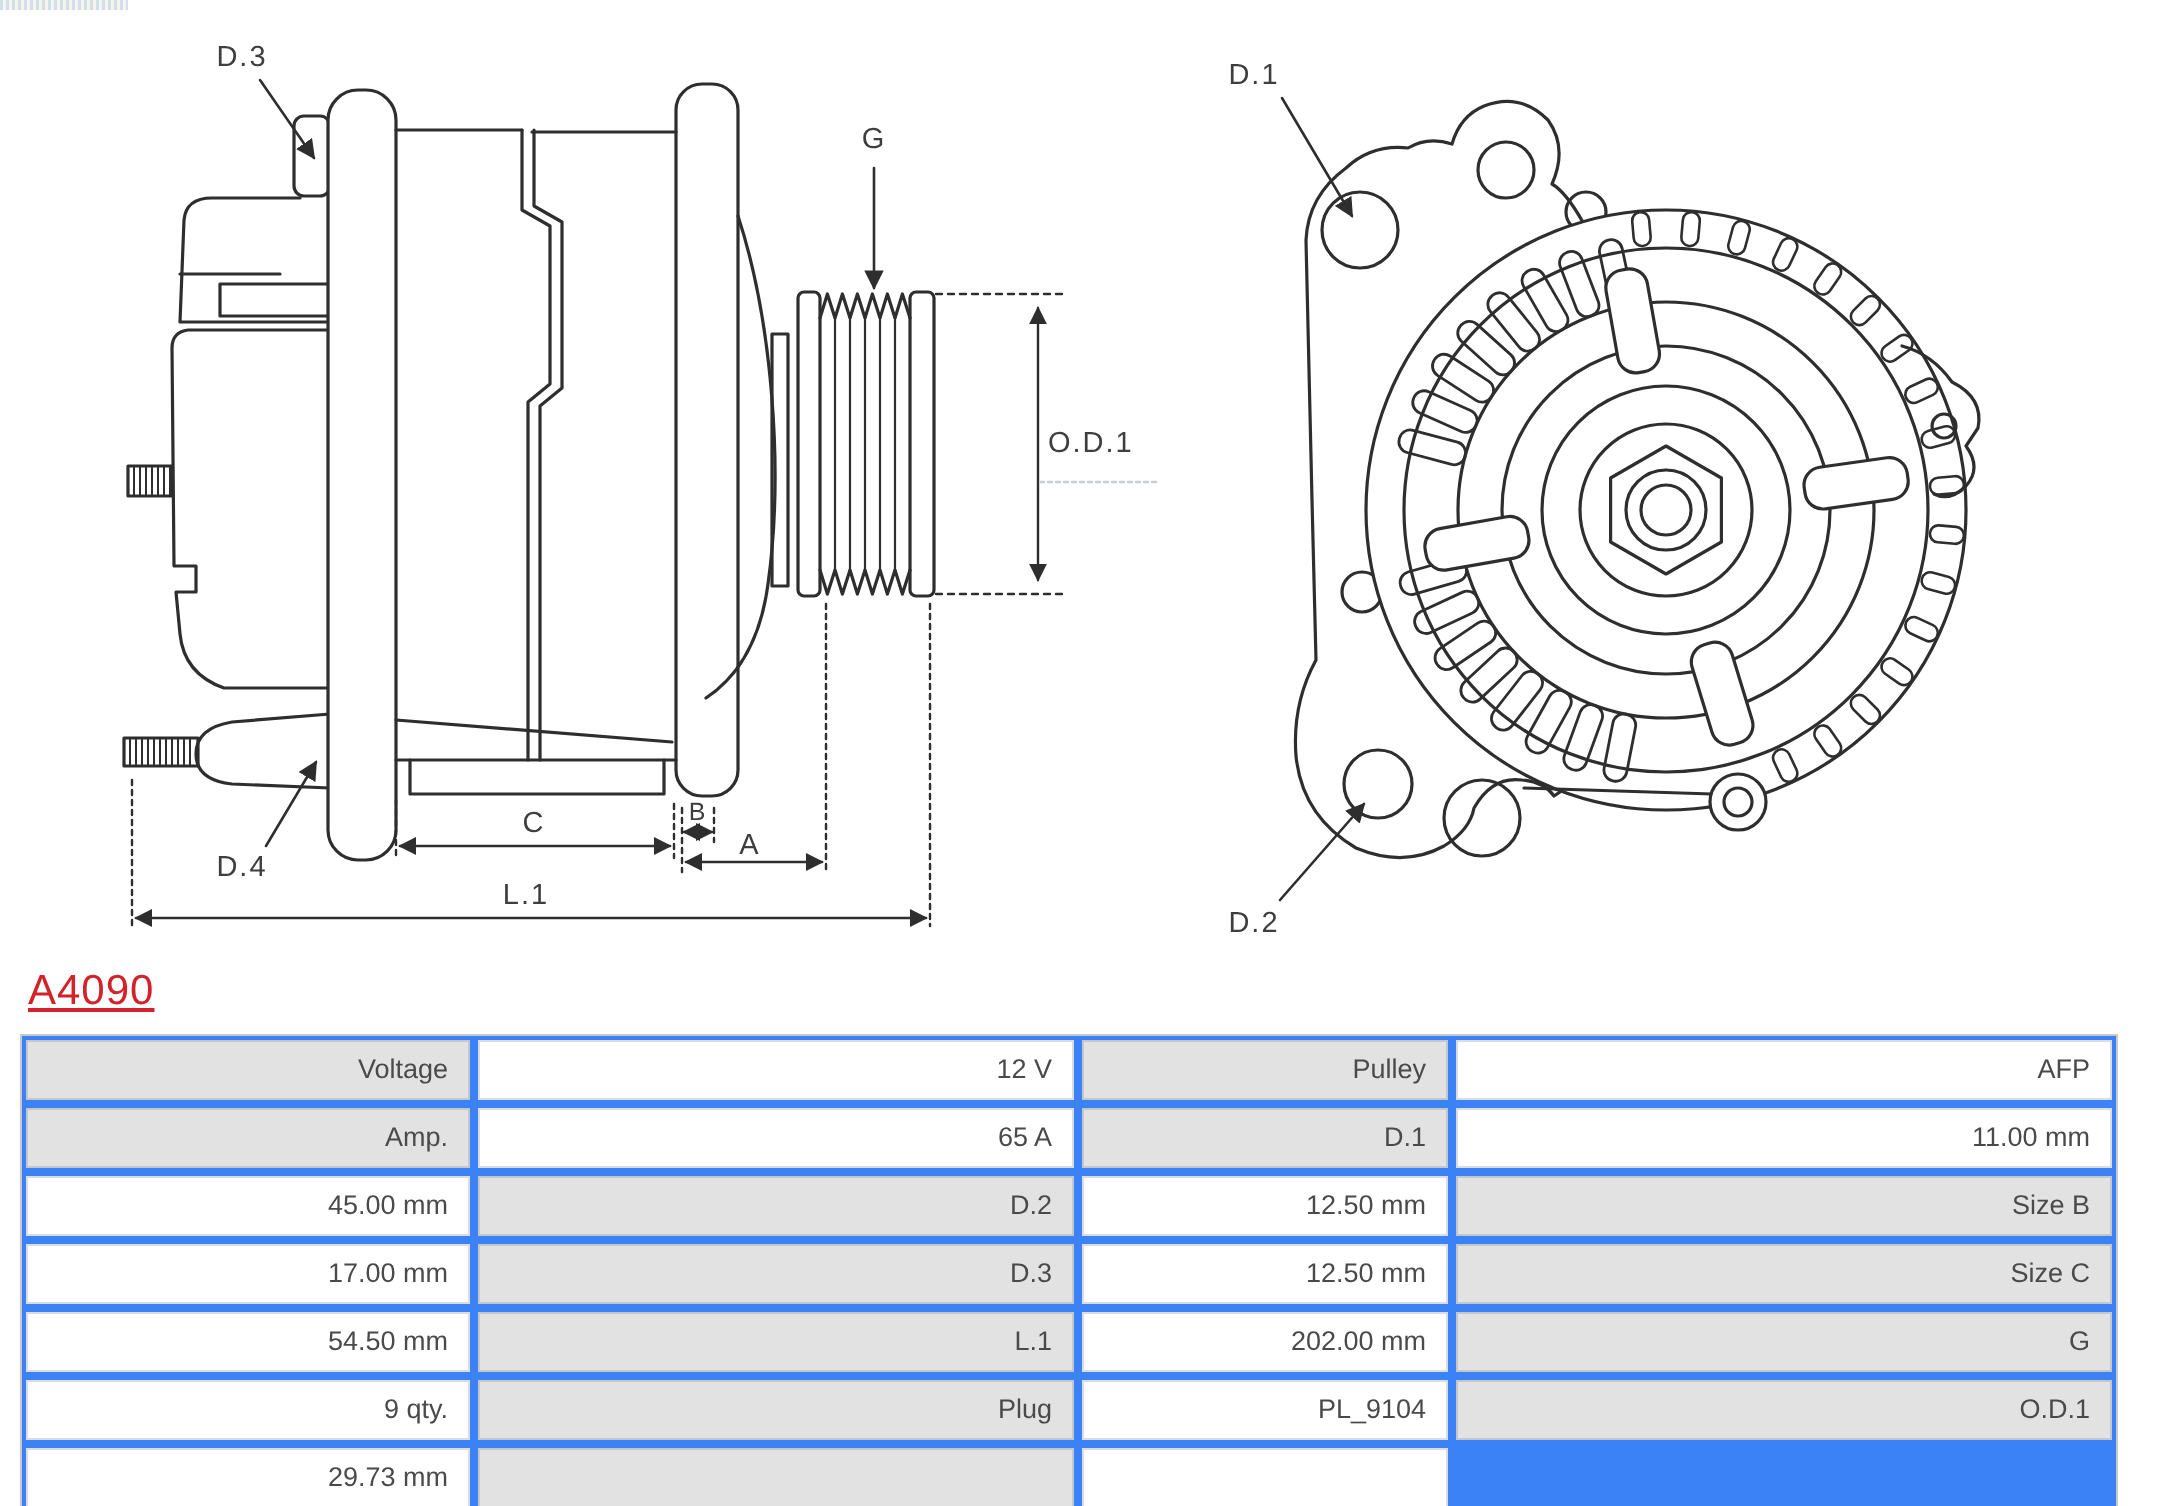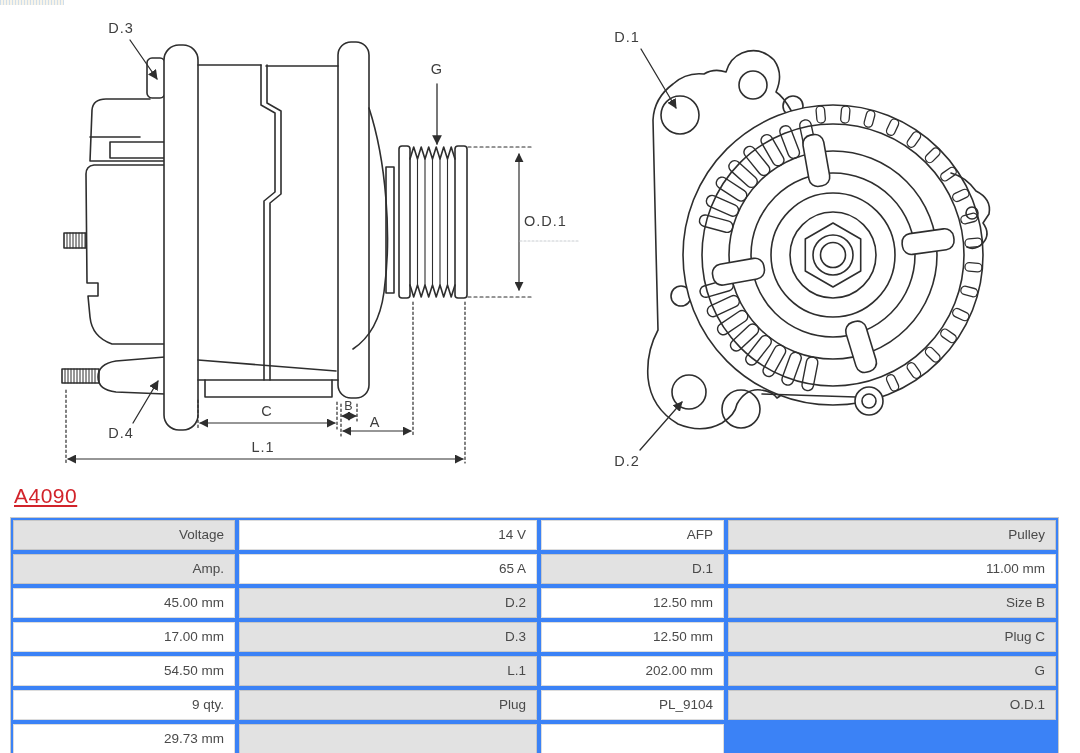--- a/index.html
+++ b/index.html
@@ -222,39 +222,39 @@
       <text x="627" y="42" text-anchor="middle">D.1</text>
       <text x="627" y="466" text-anchor="middle">D.2</text>
     </g>
   </g>
 </svg>
 
 <div class="part-number">A4090</div>
 
 <div class="spec-table">
   <div class="cell lbl">Voltage</div>
-  <div class="cell val">14 V</div>
+  <div class="cell val">12 V</div>
+  <div class="cell lbl">Pulley</div>
   <div class="cell val">AFP</div>
-  <div class="cell lbl">Pulley</div>
 
   <div class="cell lbl">Amp.</div>
   <div class="cell val">65 A</div>
   <div class="cell lbl">D.1</div>
   <div class="cell val">11.00 mm</div>
 
   <div class="cell val">45.00 mm</div>
   <div class="cell lbl">D.2</div>
   <div class="cell val">12.50 mm</div>
 
   <div class="cell lbl">Size B</div>
   <div class="cell val">17.00 mm</div>
   <div class="cell lbl">D.3</div>
   <div class="cell val">12.50 mm</div>
 
-  <div class="cell lbl">Plug C</div>
+  <div class="cell lbl">Size C</div>
   <div class="cell val">54.50 mm</div>
   <div class="cell lbl">L.1</div>
   <div class="cell val">202.00 mm</div>
 
   <div class="cell lbl">G</div>
   <div class="cell val">9 qty.</div>
   <div class="cell lbl">Plug</div>
   <div class="cell val">PL_9104</div>
 
   <div class="cell lbl">O.D.1</div>

